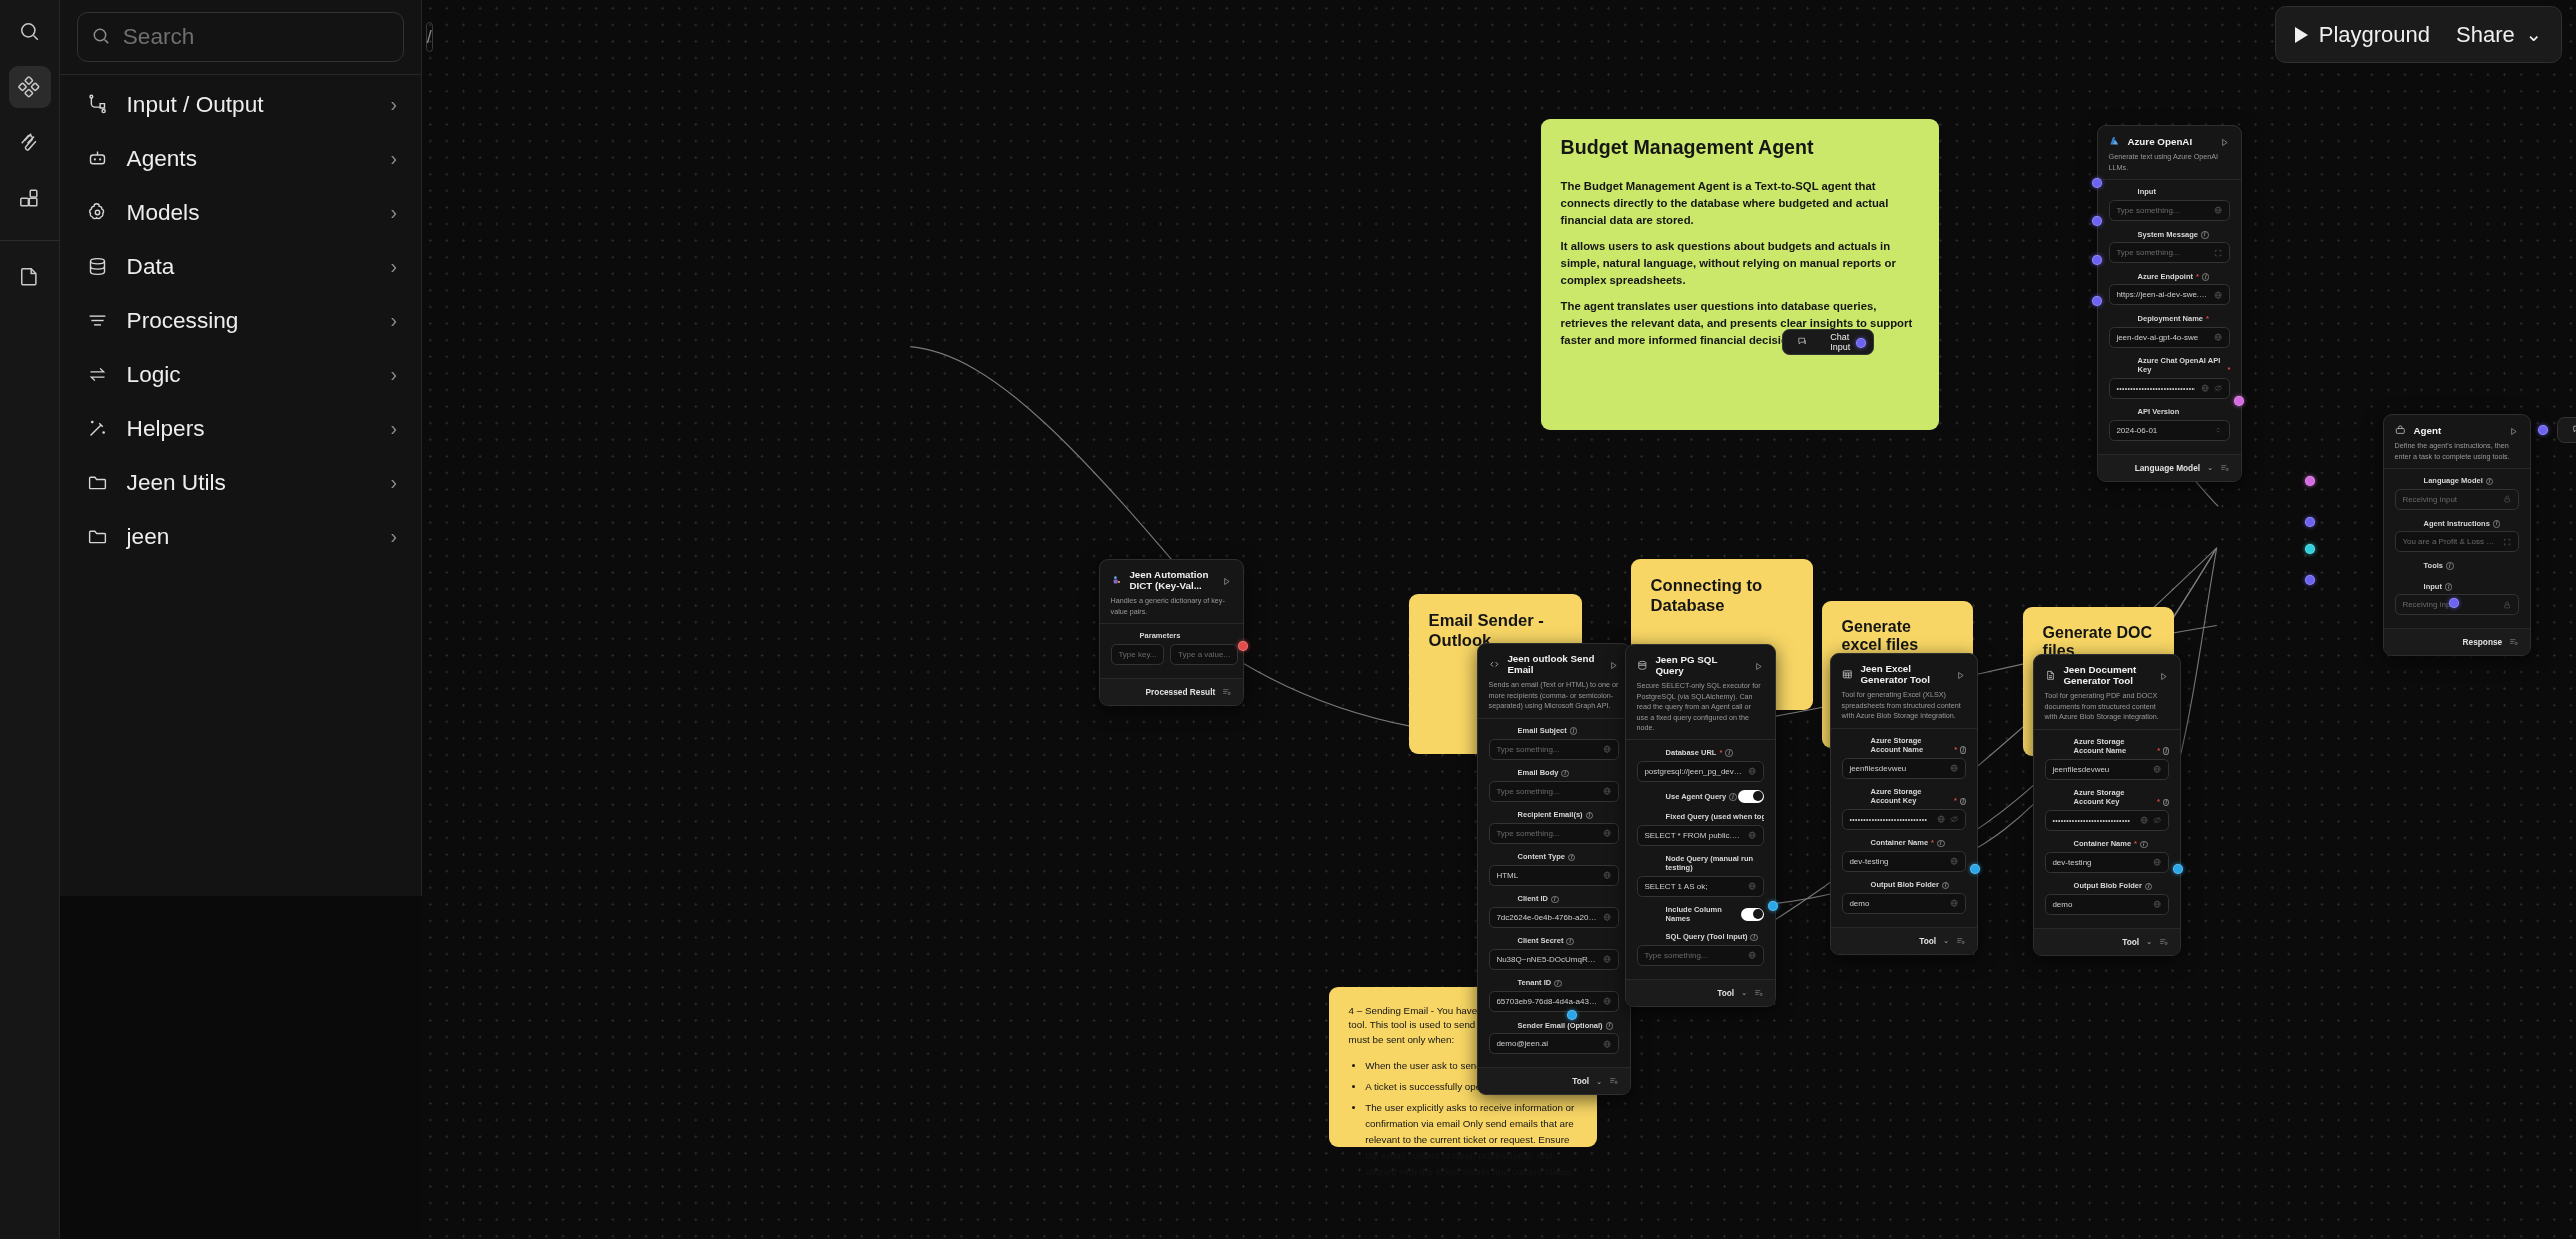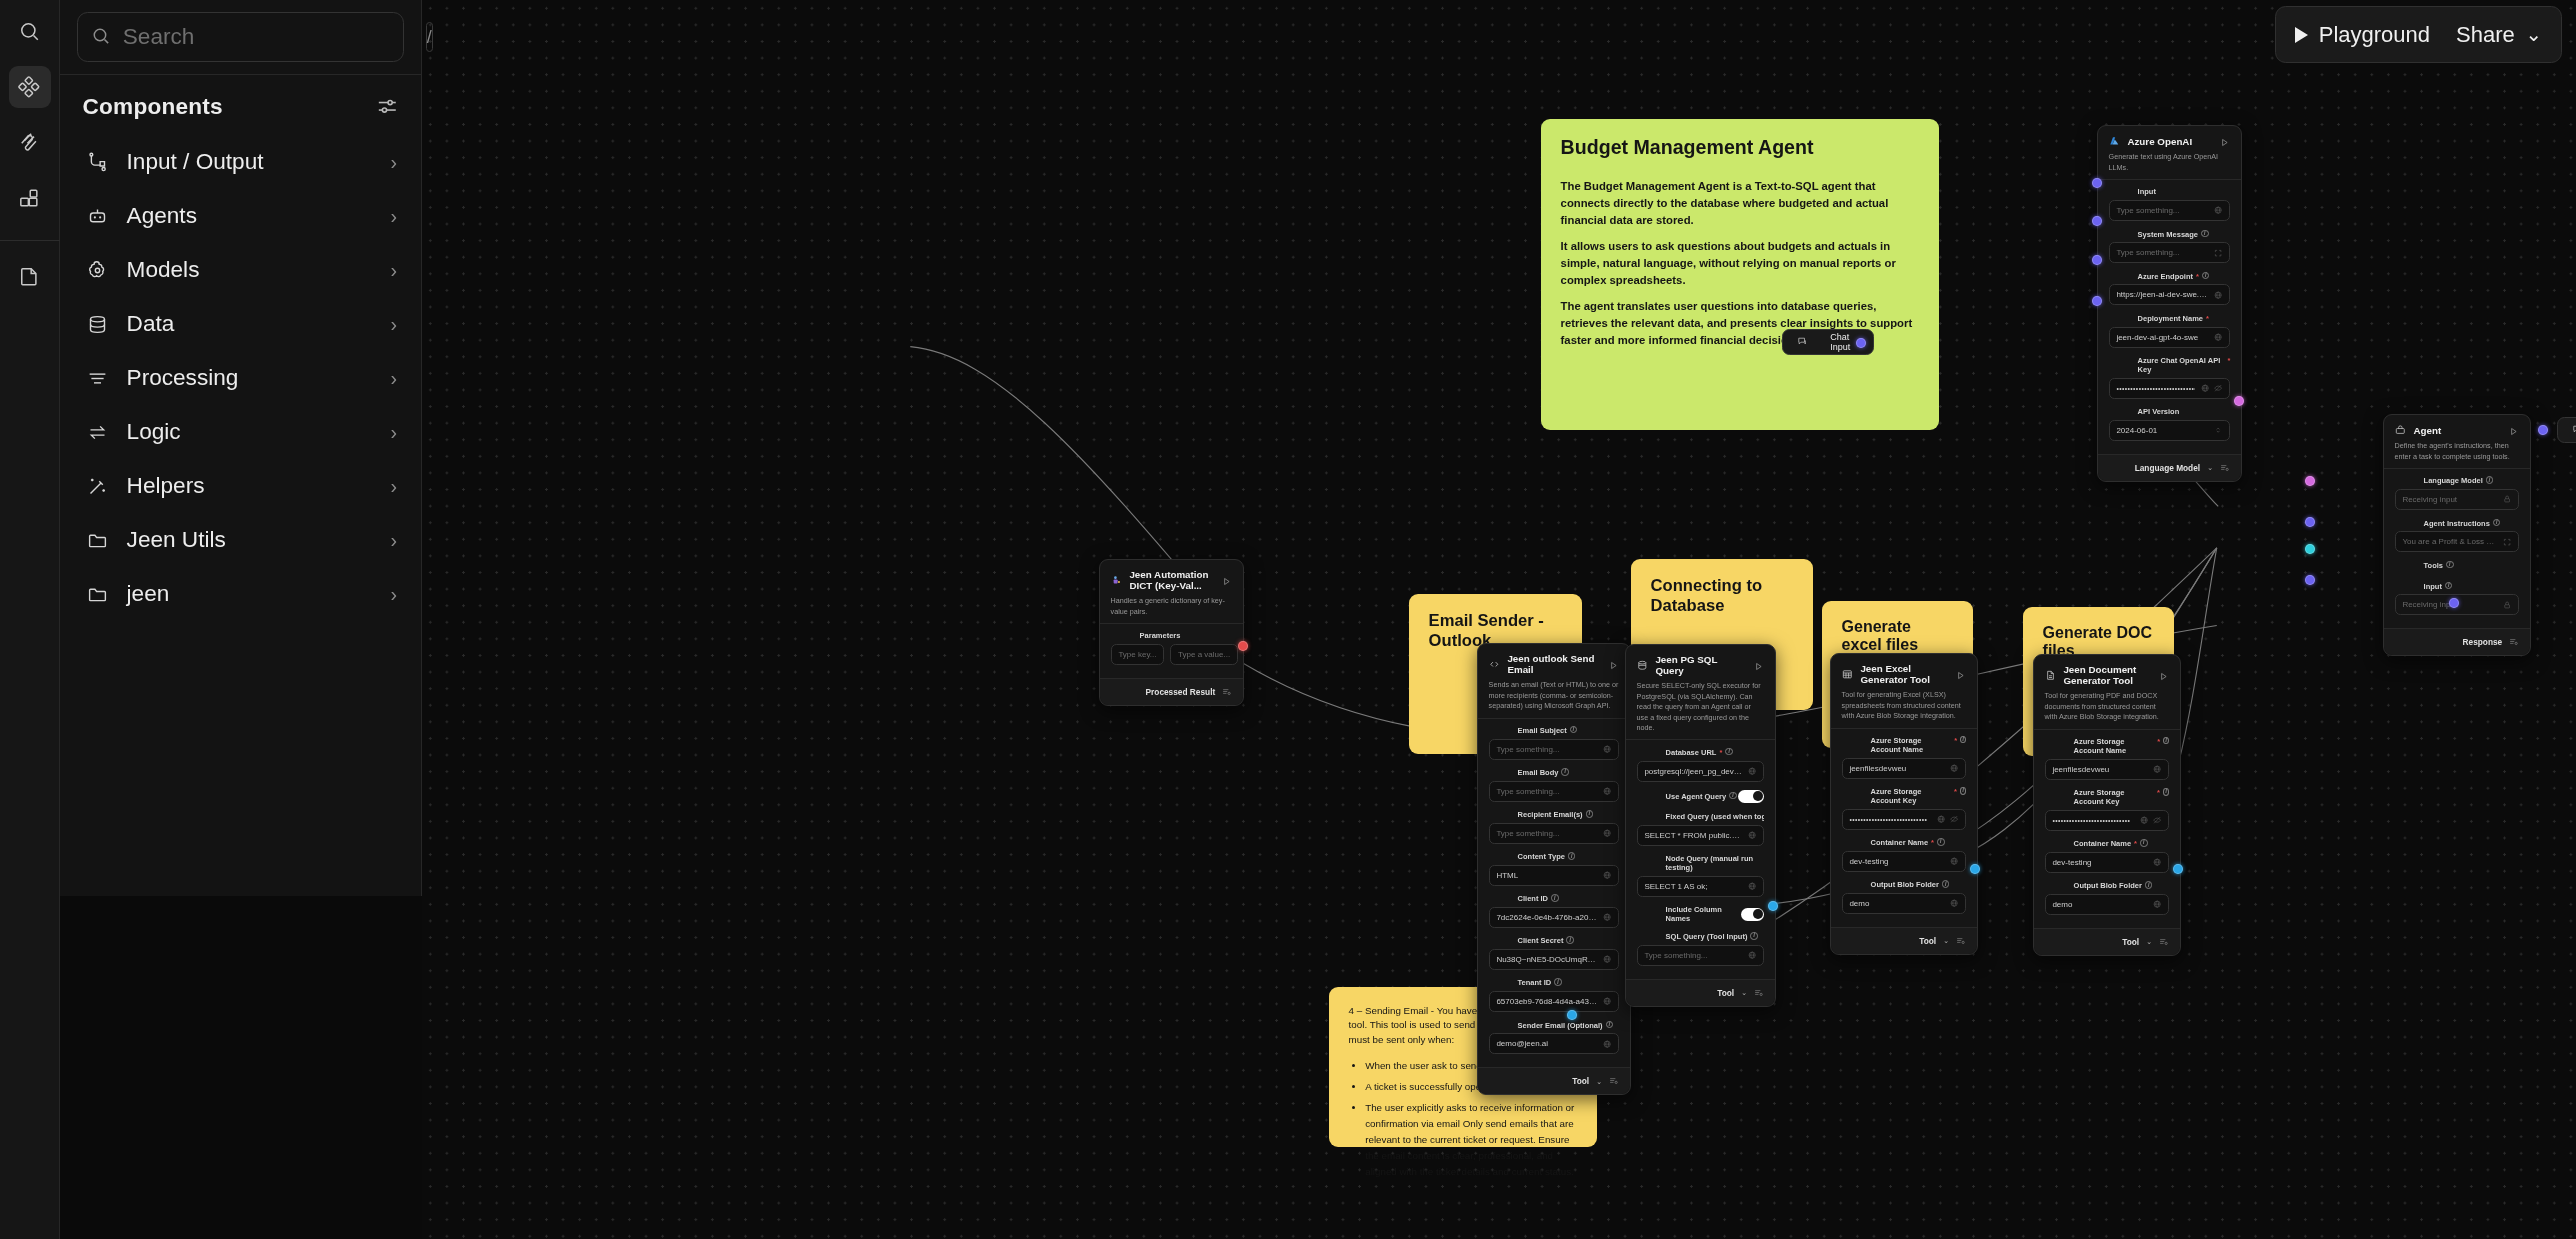--- a/index.html
+++ b/index.html
@@ -118,21 +118,21 @@
   .node-titlerow { display: flex; align-items: center; gap: 6.8px; }
   .node-ico { width: 12px; height: 12px; flex: 0 0 12px; display:flex;align-items:center;justify-content:center; }
   .node-ico svg { stroke:#cfcfcf; fill:none; stroke-width:1.7; }
   .node-title { font-size: 9.8px; font-weight: 600; color: #f0f0f0; flex:1; }
   .node-run { width:10.6px;height:10.6px; }
   .node-run svg { stroke:#b9b9b9; fill:none; stroke-width:1.6;}
   .node-desc { font-size: 7.2px; color: #9a9a9a; line-height: 1.45; margin-top: 5.3px; }
   .node-sep { height:0.8px; background:#282828; }
   .node-body { padding: 7.5px 10.6px 4.5px 10.6px; }
   .fld { margin-bottom: 8.3px; }
-  .fld-label { font-size: 7.5px; color: #d8d8d8; margin-bottom: 3.8px; display:flex; align-items:flex-start; gap:3px; font-weight:600;padding-left:29px;}
+  .fld-label { font-size: 7.5px; color: #d8d8d8; margin-bottom: 3.8px; display:flex; align-items:flex-end; gap:3px; font-weight:600;padding-left:29px;}
   .fld-label .req { color: #e04a4a; }
   .fld-label .inf { color:#7d7d7d; font-size:6.8px; border:0.8px solid #7d7d7d; border-radius:50%; width:7.5px;height:7.5px;display:inline-flex;align-items:center;justify-content:center;line-height:1;}
   .inp {
     height: 21px; border: 0.8px solid #333; border-radius: 5.3px; background:#101010;
     display:flex; align-items:center; padding: 0 6.8px; gap: 5.3px;
   }
   .inp .val { flex:1; font-size: 8px; color:#cfcfcf; white-space:nowrap; overflow:hidden; text-overflow:ellipsis;}
   .inp .val.ph { color:#6a6a6a; }
   .inp .gi { flex:0 0 auto; opacity:.7; }
   .inp .gi svg { stroke:#9a9a9a; fill:none; stroke-width:1.3; }
@@ -220,33 +220,20 @@
               <circle cx="11" cy="11" r="7"></circle>
               <line x1="16.5" y1="16.5" x2="21" y2="21"></line>
             </svg>
         </span>
         <input placeholder="Search" value="" style="">
         <span class="slash-key">/</span>
       </div>
     </div>
     <div class="panel-divider"></div>
 
-    <div class="comp-header">
-      <span class="title">Components</span>
-      <span>
-        <svg width="22.6" height="22.6" viewBox="0 0 24 24" stroke="#b9b9b9" fill="none" stroke-width="1.7">
-            <line x1="3" y1="8" x2="13" y2="8"></line>
-            <line x1="17" y1="8" x2="21" y2="8"></line>
-            <circle cx="15" cy="8" r="2.2"></circle>
-            <line x1="3" y1="16" x2="7" y2="16"></line>
-            <line x1="11" y1="16" x2="21" y2="16"></line>
-            <circle cx="9" cy="16" r="2.2"></circle>
-          </svg>
-      </span>
-    </div>
 
     <div class="cat-list">
 
       <div class="cat-item">
         <span class="cat-ico">
           <svg width="21" height="21" viewBox="0 0 24 24">
               <path d="M5 4 v7 a4 4 0 0 0 4 4 h6"></path>
               <circle cx="5" cy="3" r="1.6"></circle>
               <path d="M15 11 h5 v5 h-5z"></path>
               <circle cx="19" cy="19.5" r="1.8"></circle>

